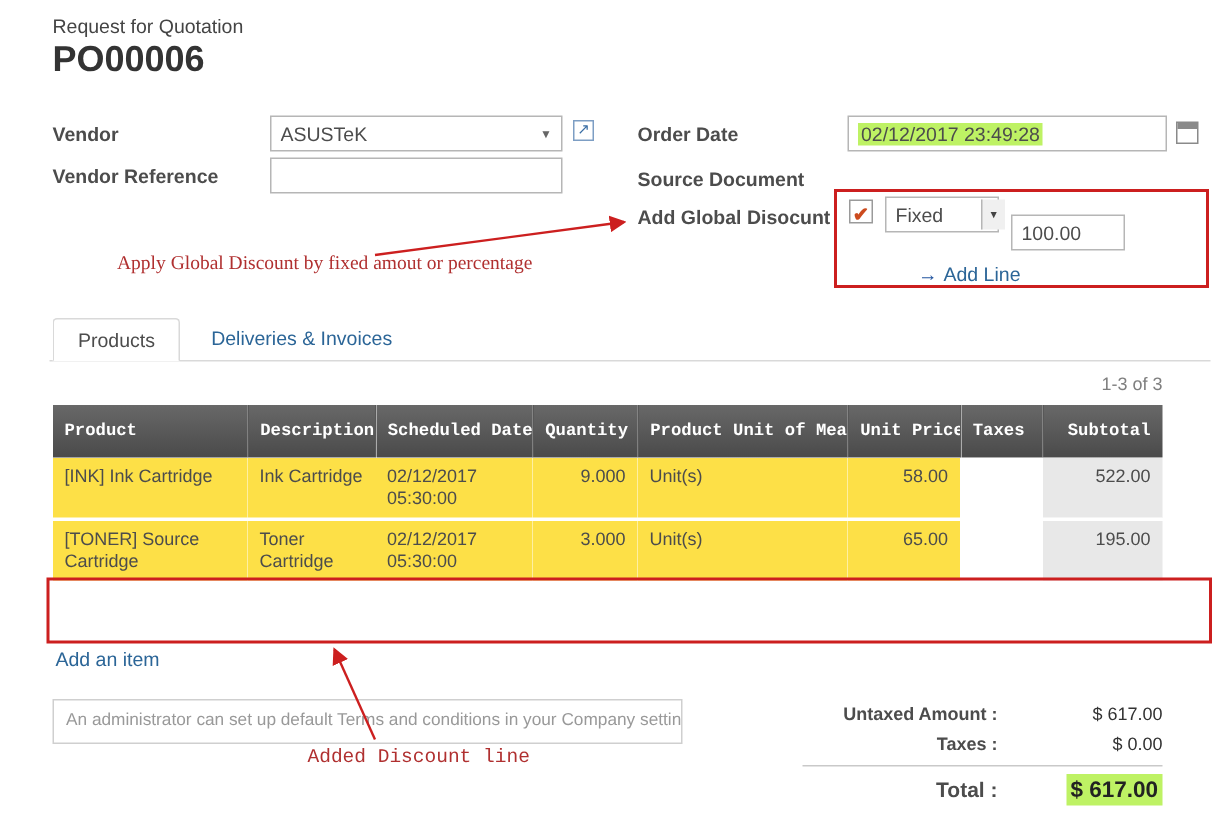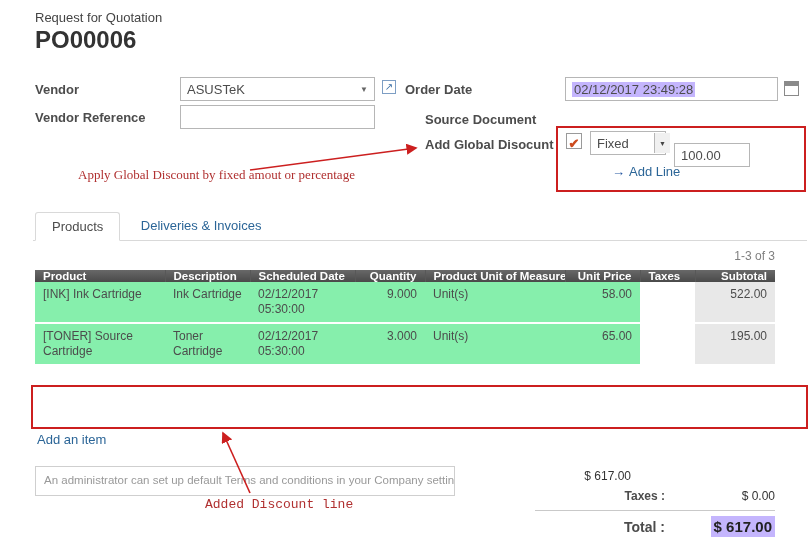--- a/index.html
+++ b/index.html
@@ -14,21 +14,21 @@
   .lbl { font-size:13px; font-weight:bold; color:#4c4c4c; white-space:nowrap; }
 
   .field { position:absolute; height:24px; border:1px solid #b6b6b6; background:#fff;
            font-size:13px; color:#4c4c4c; display:flex; align-items:center; padding:0 6px; }
   .field-text { flex:1; overflow:hidden; white-space:nowrap; }
   .muted-text { color:#777; }
   .caret { font-size:8px; color:#666; margin-left:4px; }
   .select-btn { width:16px; height:20px; margin-right:-5px; border-left:1px solid #b6b6b6;
                 background:#f0f0f0; display:flex; align-items:center; justify-content:center;
                 font-size:7px; color:#444; }
-  .hl { background:#c4b5fd; padding:1px 2px; }
+  .hl { background:#bef264; padding:1px 2px; }
 
   .ext-link { position:absolute; left:382px; top:80px; width:14px; height:14px;
               border:1px solid #7d9ec4; color:#3a6ea5; font-size:10px; line-height:12px;
               text-align:center; background:#fff; }
 
   .cal-icon { position:absolute; left:784px; top:81px; width:15px; height:15px;
               border:1px solid #8a8a8a; background:#fff; }
   .cal-icon:before { content:""; display:block; height:4px; background:#8a8a8a; }
 
   .checkbox { position:absolute; left:566px; top:133px; width:16px; height:16px;
@@ -50,24 +50,24 @@
   .tab.active { border:1px solid #d9d9d9; border-bottom:1px solid #fff; background:#fff;
                 border-radius:3px 3px 0 0; color:#4c4c4c; position:relative; top:1px; margin-left:2px; }
   .tab.inactive { color:#2b6597; }
 
   .pager { position:absolute; left:600px; top:249px; width:175px; text-align:right;
            font-size:12px; color:#7f7f7f; }
 
   table.lines { position:absolute; left:35px; top:270px; width:740px;
                 border-collapse:collapse; table-layout:fixed; }
   table.lines th { background:linear-gradient(#686868,#4a4a4a); color:#fff; font-size:11.5px;
-                   font-weight:bold; text-align:left; padding:0 8px; white-space:nowrap;
-                   overflow:hidden; border-right:1px solid #585858; cursor:pointer; }
+                   font-weight:bold; text-align:left; padding:11px 8px; white-space:nowrap;
+                   overflow:hidden; border-right:1px solid #585858; cursor:pointer;font-family:Liberation Mono, monospace; }
   table.lines th:last-child { border-right:none; }
-  table.lines td { font-size:12px; color:#4c4c4c; background:#86efac; padding:5px 8px;
+  table.lines td { font-size:12px; color:#4c4c4c; background:#fde047; padding:5px 8px;
                    vertical-align:top; line-height:15px; border-bottom:2px solid #fff;
                    overflow:hidden; cursor:pointer; }
   table.lines .num { text-align:right; }
   table.lines td.cell-taxes { background:#fff; }
   table.lines td.sub-gray { background:#e8e8e8; }
   table.lines td.sub-lav { background:#d0d0ee; }
 
   .add-item { position:absolute; left:37px; top:432px; font-size:12.5px; }
 
   .terms-box { position:absolute; left:35px; top:466px; width:420px; height:30px;
@@ -97,40 +97,40 @@
     <span class="field-text">ASUSTeK</span>
     <span class="caret">▼</span>
   </div>
   <span class="ext-link">↗</span>
 
   <div class="abs lbl" style="left:35px; top:110px;">Vendor Reference</div>
   <div class="field" style="left:180px; top:105px; width:195px;">
     <span class="field-text"></span>
   </div>
 
-  <div class="abs lbl" style="left:405px; top:82px;">Order Date</div>
+  <div class="abs lbl" style="left:425px; top:82px;">Order Date</div>
   <div class="field" style="left:565px; top:77px; width:213px;">
     <span class="field-text"><span class="hl">02/12/2017 23:49:28</span></span>
   </div>
   <span class="cal-icon"></span>
 
   <div class="abs lbl" style="left:425px; top:112px;">Source Document</div>
 
   <div class="abs lbl" style="left:425px; top:137px;">Add Global Disocunt</div>
   <span class="checkbox">
     <span class="checkmark">✔</span>
   </span>
   <div class="field" style="left:590px; top:131px; width:76px; padding-right:0;">
     <span class="field-text">Fixed</span>
     <span class="select-btn">▼</span>
   </div>
   <div class="field" style="left:674px; top:131px; width:76px;margin-top:12px;">
     <span class="field-text">100.00</span>
   </div>
-  <div class="abs" style="left:612px; top:162px;">
+  <div class="abs" style="left:612px; top:174px;">
     <span class="link"><span class="add-line-arrow">→</span><span>Add Line</span></span>
   </div>
 
   <div class="annot" style="left:78px; top:167px;">Apply Global Discount by fixed amout or percentage</div>
   <div class="annot" style="left:205px; top:497px;font-family:Liberation Mono, monospace;">Added Discount line</div>
   <div class="red-box" style="left:556px; top:126px; width:250px; height:66px;"></div>
   <div class="red-box" style="left:31px; top:385px; width:777px; height:44px;"></div>
   <svg class="annot-layer">
     <defs>
       <marker id="arrow" viewBox="0 0 10 10" refX="8.5" refY="5" markerWidth="7" markerHeight="7" orient="auto">
@@ -196,20 +196,21 @@
   </table>
 
   <div class="add-item">
     <span class="link">Add an item</span>
   </div>
 
   <div class="terms-box">An administrator can set up default Terms and conditions in your Company settings.</div>
 
   <div class="summary">
     <div class="sumrow">
+      <span class="slabel">Untaxed Amount :</span>
       <span class="sval">$ 617.00</span>
     </div>
     <div class="sumrow">
       <span class="slabel">Taxes :</span>
       <span class="sval">$ 0.00</span>
     </div>
     <div class="sumrow total">
       <span class="slabel">Total :</span>
       <span class="sval"><span class="hl">$ 617.00</span></span>
     </div>

